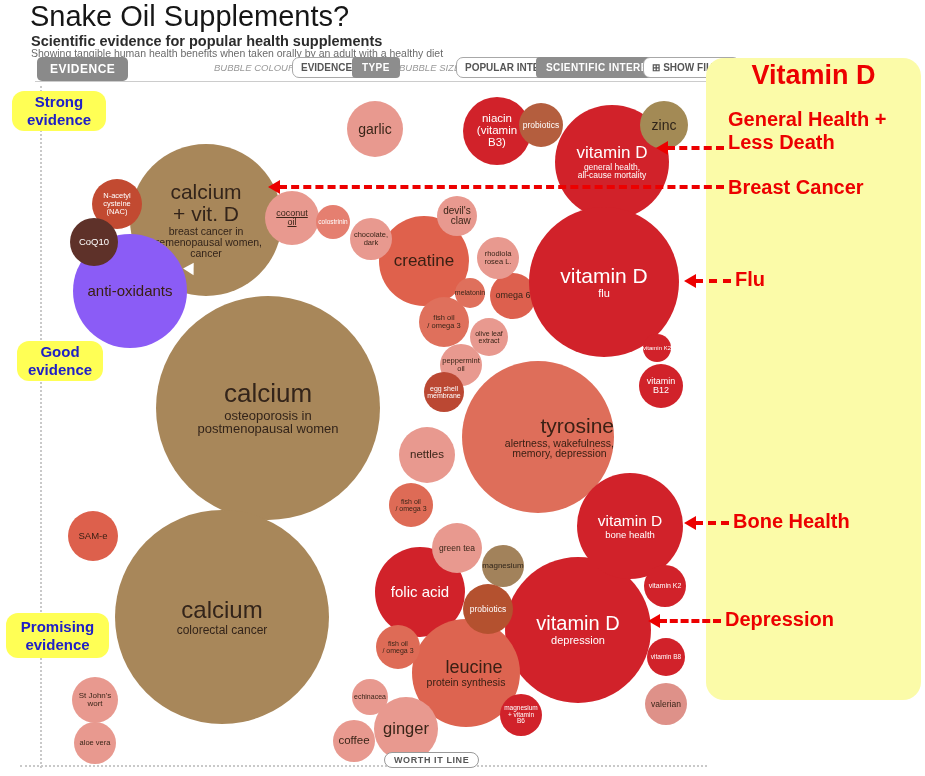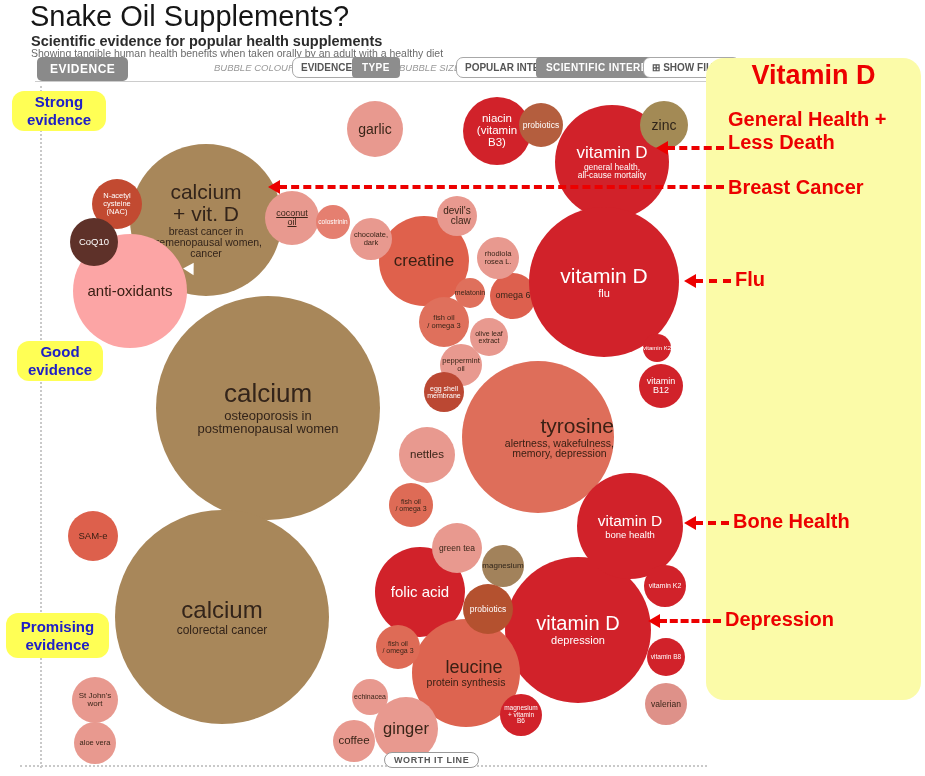--- a/index.html
+++ b/index.html
@@ -105,21 +105,21 @@
       </div>
       <div class="bubble" style="left: 462px; top: 361px; width: 152px; height: 152px; background: rgb(222, 110, 90); color: rgb(58, 32, 20); align-items: flex-end;">
         <div class="lbl" style="font-size: 21px;">tyrosine</div>
         <div class="sub" style="font-size: 10.5px;">alertness, wakefulness,
 memory, depression</div>
       </div>
       <div class="bubble" style="left: 577px; top: 473px; width: 106px; height: 106px; background: rgb(209, 34, 42); color: rgb(255, 255, 255);">
         <div class="lbl" style="font-size: 15.5px;">vitamin D</div>
         <div class="sub" style="font-size: 9.5px;">bone health</div>
       </div>
-      <div class="bubble" style="left: 73px; top: 234px; width: 114px; height: 114px; background: #fca5a5; color: rgb(58, 32, 20);">
+      <div class="bubble" style="left: 73px; top: 234px; width: 114px; height: 114px; background: #8b5cf6; color: rgb(58, 32, 20);">
         <div class="lbl" style="font-size: 15px;">anti-oxidants</div>
       </div>
       <div class="bubble" style="left: 379px; top: 216px; width: 90px; height: 90px; background: rgb(223, 97, 76); color: rgb(58, 32, 20);">
         <div class="lbl" style="font-size: 17px;">creatine</div>
       </div>
       <div class="bubble" style="left: 375px; top: 547px; width: 90px; height: 90px; background: rgb(209, 34, 42); color: rgb(255, 255, 255);">
         <div class="lbl" style="font-size: 15px;">folic acid</div>
       </div>
       <div class="bubble" style="left: 412px; top: 619px; width: 108px; height: 108px; background: rgb(221, 100, 80); color: rgb(58, 32, 20);">
         <div class="lbl" style="font-size: 18px; margin-left: 16px;">leucine</div>

